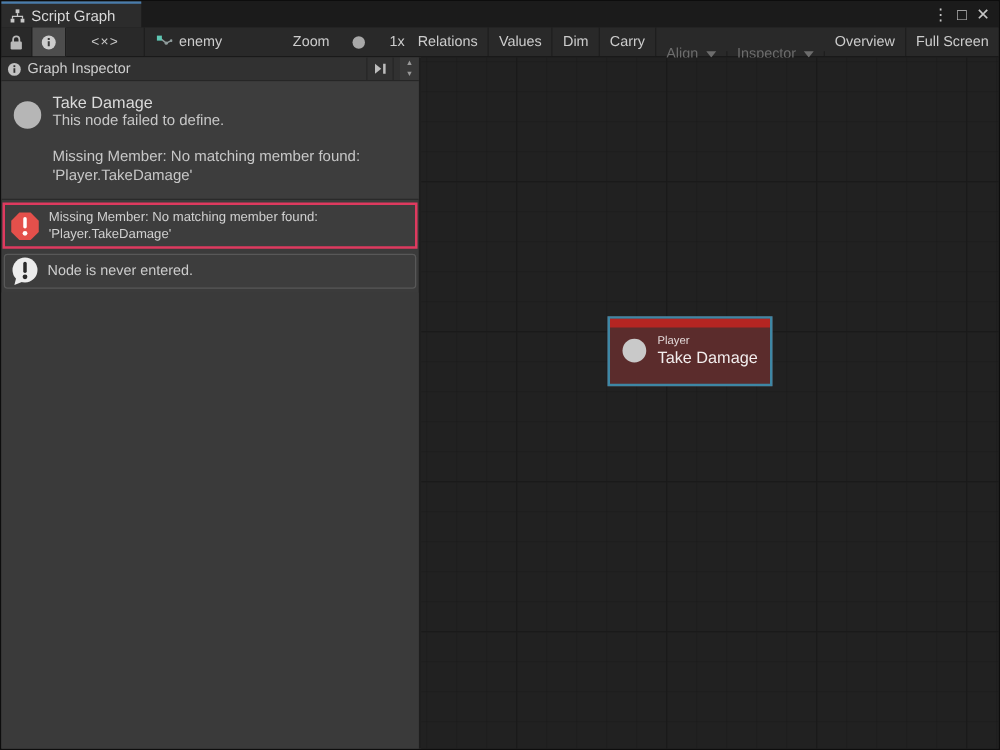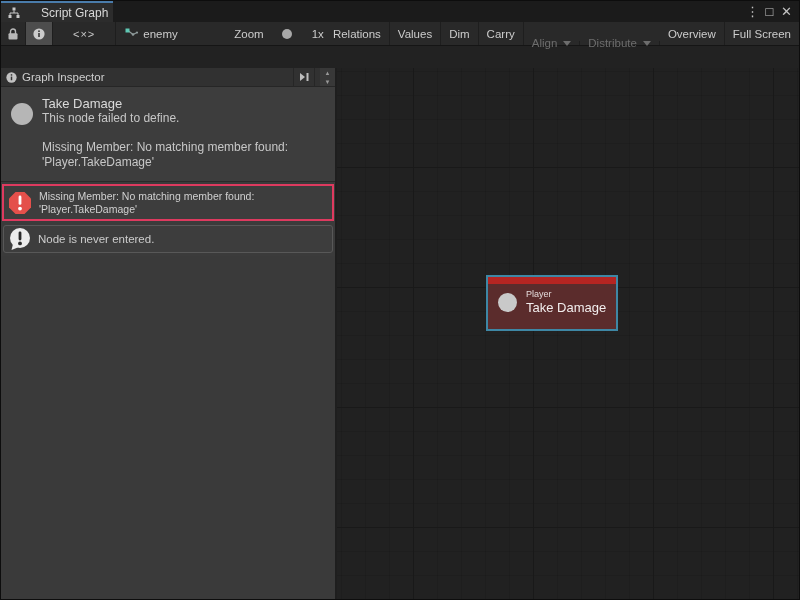--- a/index.html
+++ b/index.html
@@ -2,40 +2,40 @@
 <html><head>
 <meta charset="utf-8">
 <style>
   html,body{margin:0;padding:0;background:#111;}
   .window{width:800px;height:600px;box-sizing:border-box;border:1px solid #0d0d0d;
     background:#222;font-family:"Liberation Sans",sans-serif;display:flex;flex-direction:column;
     overflow:hidden;-webkit-font-smoothing:antialiased;}
   
   .tabbar{height:21px;background:#1b1b1b;display:flex;align-items:stretch;flex-shrink:0;}
   .tab{width:112px;box-sizing:border-box;background:#2c2c2c;border-top:2px solid #4a7cab;
-    display:flex;align-items:center;gap:21px;padding:0 7px;color:#d8d8d8;font-size:12px;white-space:nowrap;}
+    display:flex;align-items:center;gap:5px;padding:0 7px;color:#d8d8d8;font-size:12px;white-space:nowrap;}
   .window-controls{margin-left:auto;display:flex;align-items:center;color:#c4c4c4;padding-right:4px;}
   .wc{width:17px;text-align:center;font-size:13px;line-height:19px;cursor:default;}
   
   .toolbar{height:24px;box-sizing:border-box;background:#292929;border-bottom:1px solid #151515;
     display:flex;align-items:stretch;color:#cccccc;font-size:11.5px;flex-shrink:0;}
   .tbtn{display:flex;align-items:center;justify-content:center;padding:0 8px;
     border-right:1px solid #1e1e1e;white-space:nowrap;cursor:default;}
   .tbtn.iconb{padding:0 7px;}
   .tbtn.active{background:#4d4d4d;}
   .tbtn.disabled{color:#6d6d6d;margin-top:19px;}
   .codeglyph{font-size:11px;letter-spacing:1px;color:#c9c9c9;padding:0 12px;}
   .breadcrumb{display:flex;align-items:center;gap:5px;padding:0 9px;width:72px;}
   .zoom-group{display:flex;align-items:center;gap:24px;flex:1;padding:0 10px 0 28px;min-width:0;}
   .zoom-track{flex:1;max-width:92px;height:2px;background:#5a5a5a;position:relative;}
   .zoom-thumb{position:absolute;right:-4px;top:-4px;width:10px;height:10px;border-radius:50%;background:#a8a8a8;}
   .darr{width:0;height:0;border-left:4px solid transparent;border-right:4px solid transparent;
     border-top:5px solid #6d6d6d;margin-left:6px;}
   
-  .main{flex:1;display:flex;min-height:0;margin-top:22px;}
+  .main{flex:1;display:flex;min-height:0;}
   .inspector{width:336px;box-sizing:border-box;background:#3b3b3b;border-right:2px solid #1e1e1e;
     display:flex;flex-direction:column;flex-shrink:0;}
   .panel-header{height:18px;background:#313131;border-bottom:1px solid #262626;display:flex;
     align-items:center;gap:5px;font-size:11.5px;color:#cfcfcf;padding-left:5px;flex-shrink:0;}
   .dock-btn{margin-left:auto;display:flex;align-items:center;justify-content:center;
     width:20px;height:100%;border-left:1px solid #262626;border-right:1px solid #262626;}
   .scroll-col{width:15px;height:100%;display:flex;flex-direction:column;background:#383838;}
   .scroll-btn{flex:1;display:flex;align-items:center;justify-content:center;font-size:6px;color:#999;}
   .node-info{padding:9px 6px 11px 6px;border-bottom:1px solid #2a2a2a;display:flex;gap:9px;background:#3d3d3d;}
   .big-circle{width:22px;height:22px;border-radius:50%;background:#b6b6b6;flex-shrink:0;margin:7px 0 0 4px;}
@@ -139,21 +139,21 @@
       <span>Dim</span>
     </div>
     <div class="tbtn">
       <span>Carry</span>
     </div>
     <div class="tbtn disabled">
       <span>Align</span>
       <span class="darr"></span>
     </div>
     <div class="tbtn disabled">
-      <span>Distribute</span>
+      <span>Inspector</span>
       <span class="darr"></span>
     </div>
     <div class="tbtn">
       <span>Overview</span>
     </div>
     <div class="tbtn" style="border-right:none;">
       <span>Full Screen</span>
     </div>
   </div>
 

